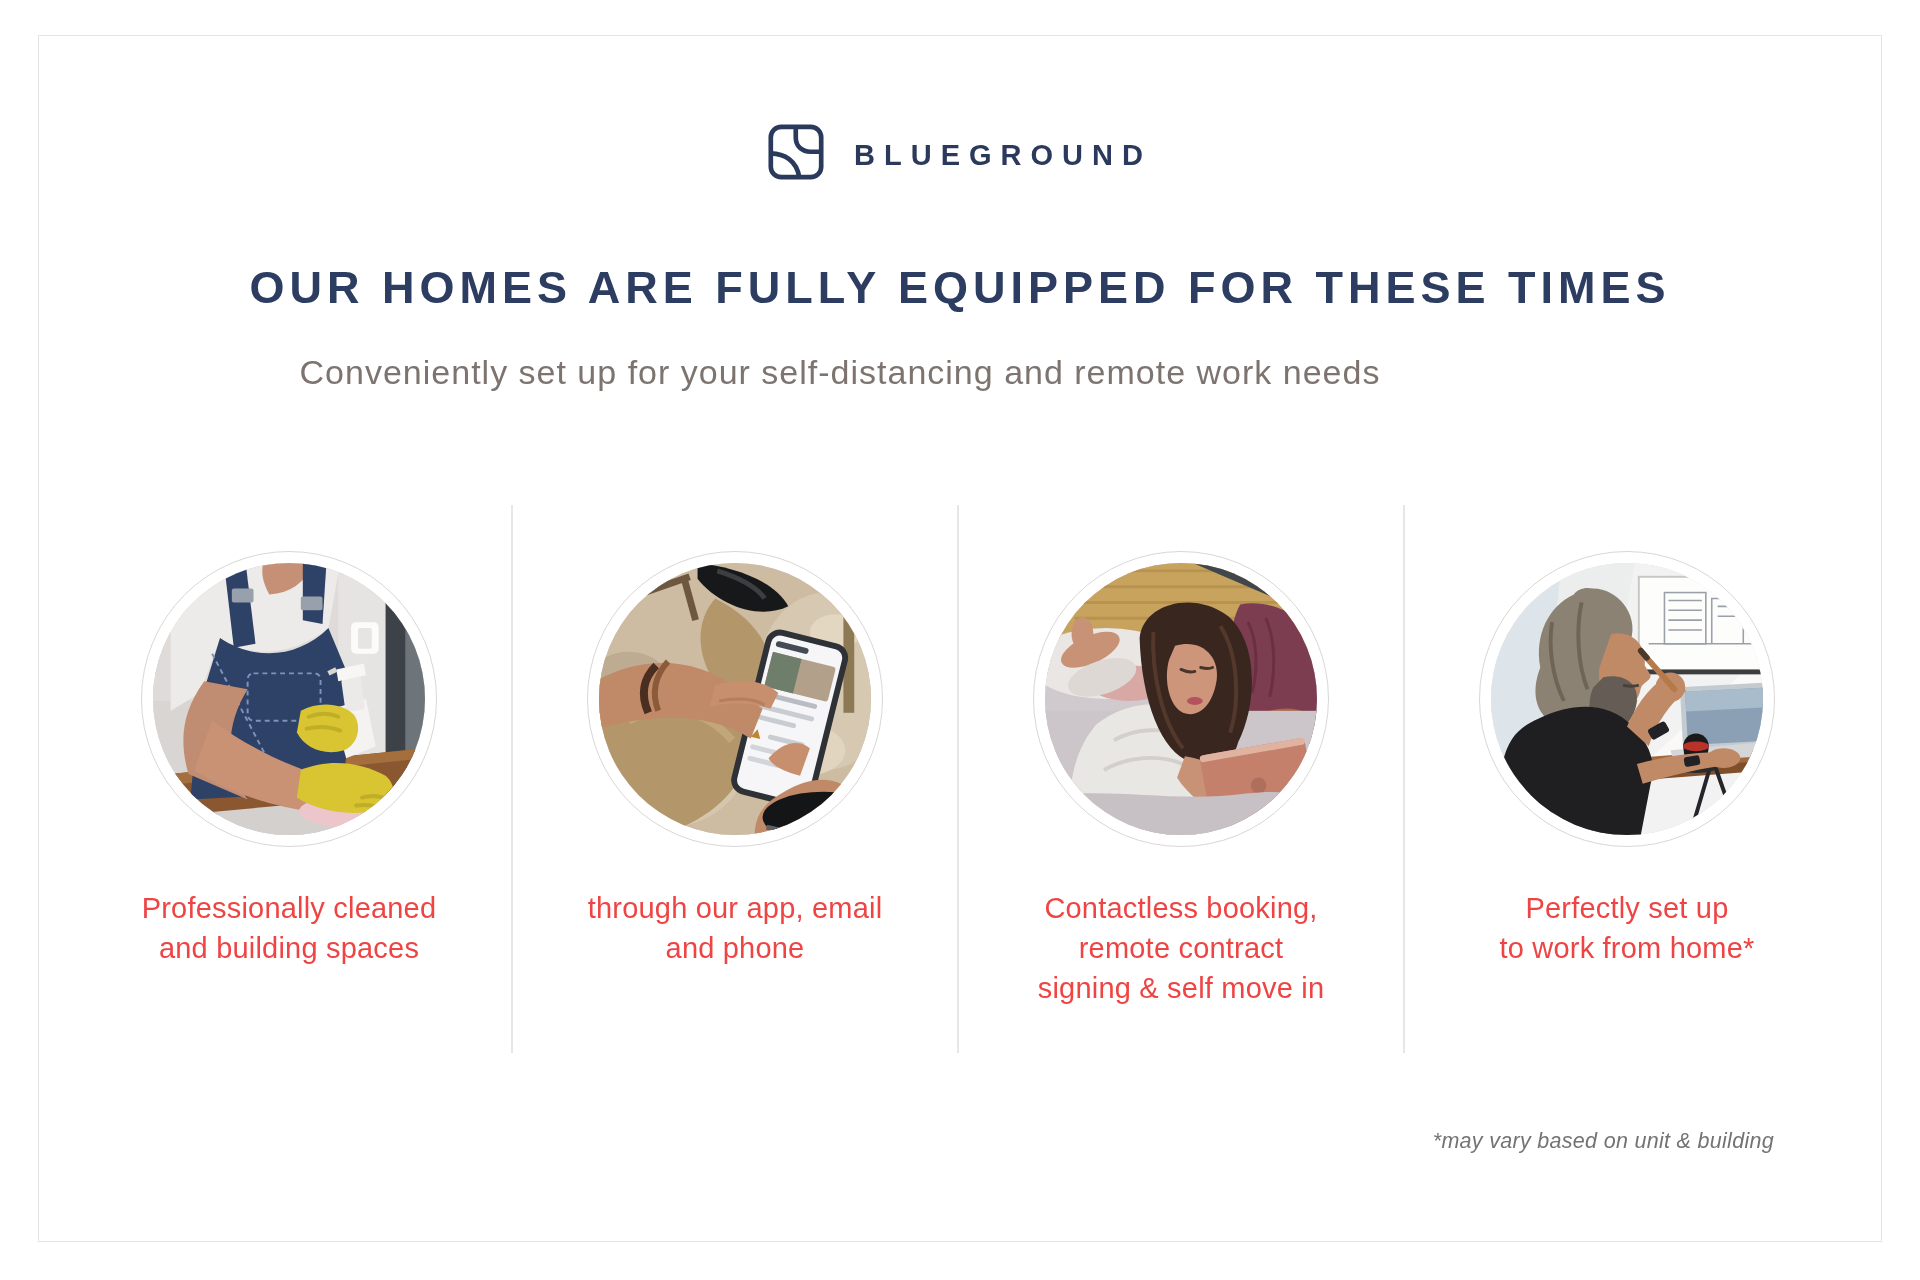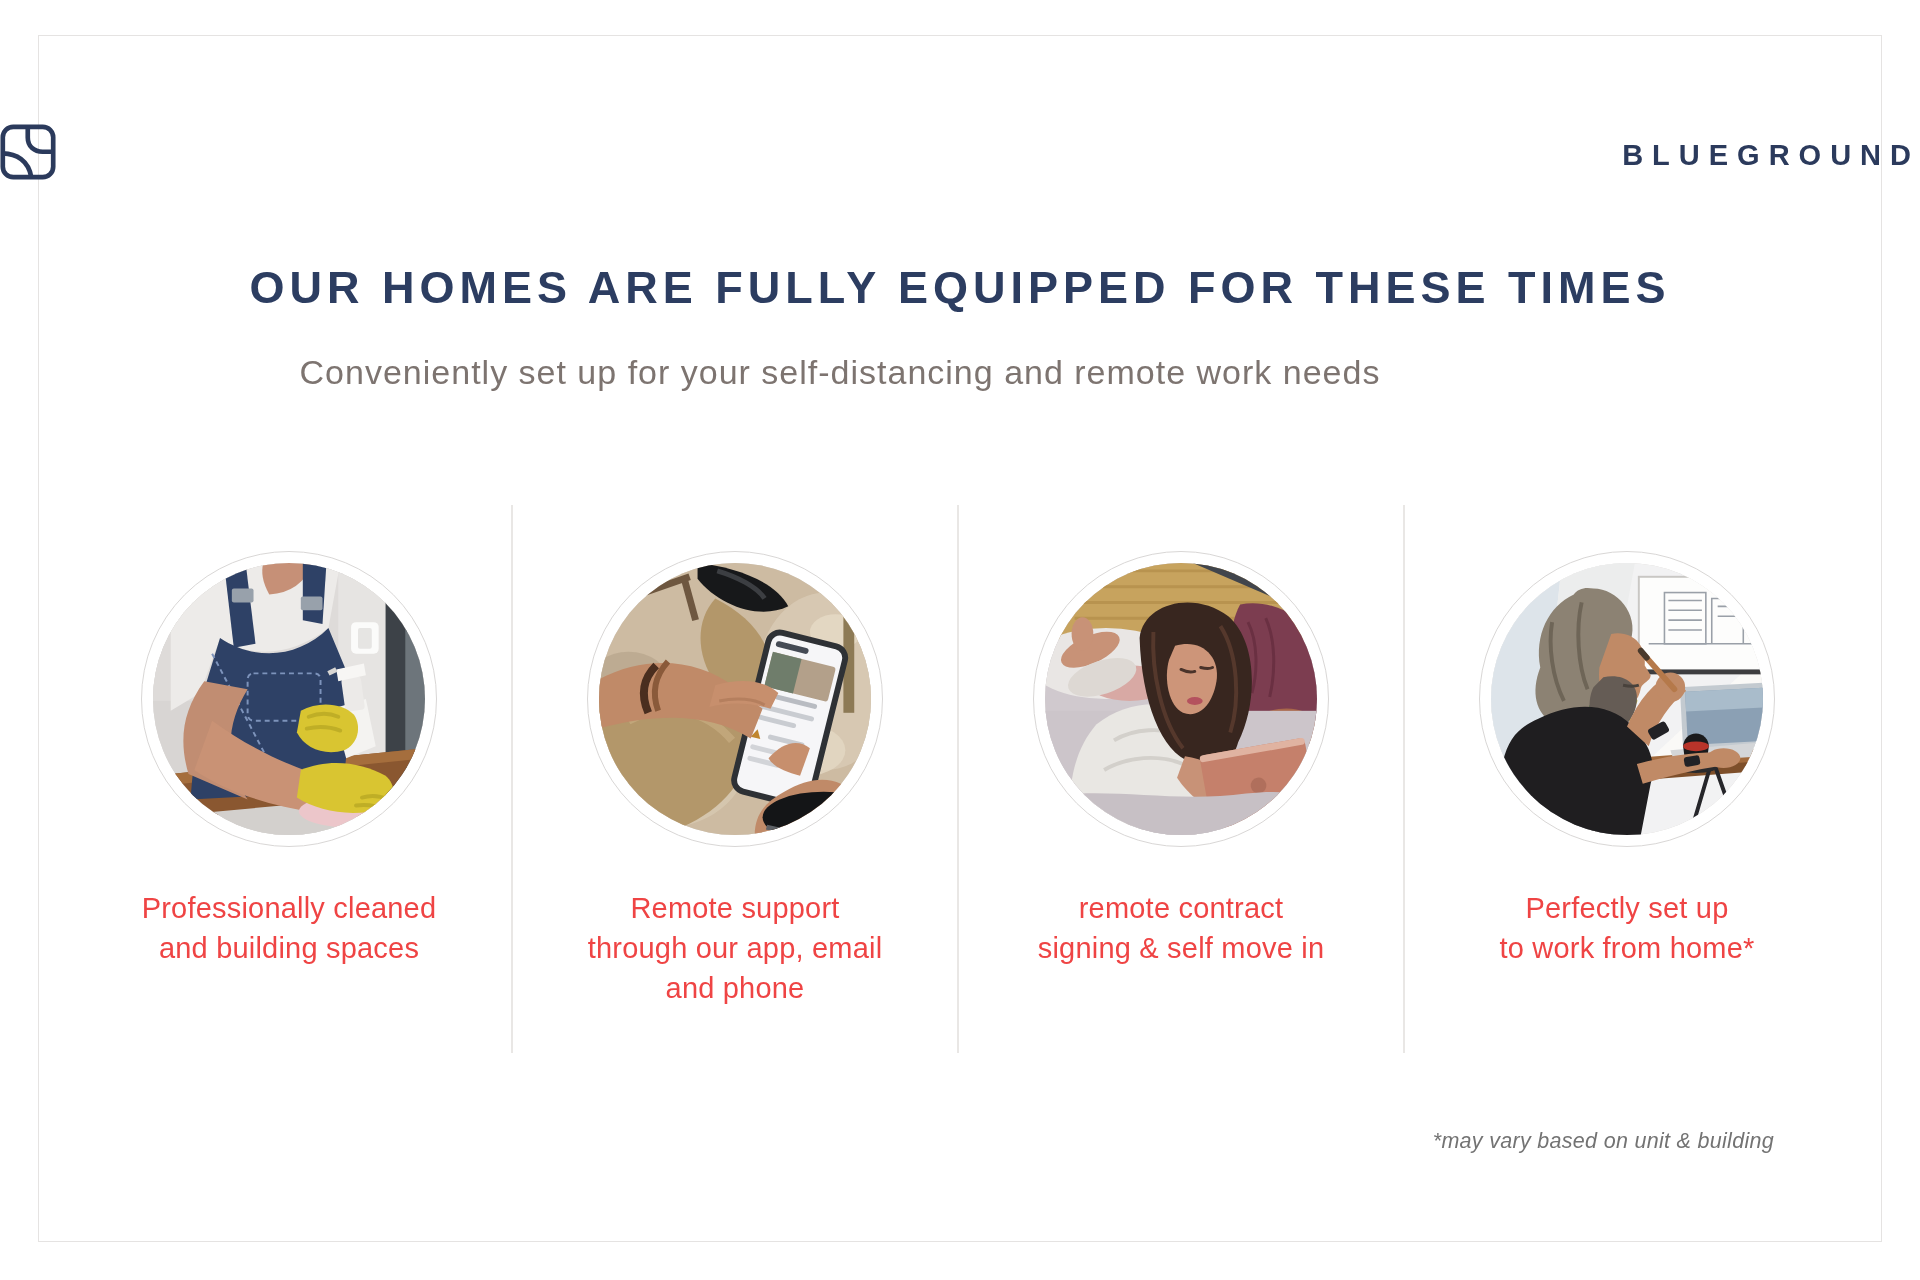--- a/index.html
+++ b/index.html
@@ -8,21 +8,21 @@
     font-family:"Liberation Sans","DejaVu Sans",sans-serif;
     overflow:hidden;
   }
   .card{
     position:absolute;left:38px;top:35px;right:38px;bottom:38px;
     border:1.5px solid #e5e3e2;background:#ffffff;
   }
   
   .logo-row{
     position:absolute;top:124px;left:0;width:1920px;
-    display:flex;justify-content:space-between;align-items:center;gap:21px;
+    display:flex;justify-content:center;align-items:center;gap:21px;
   }
   .logo-icon{width:56px;height:56px;display:block;}
   .logo-text{
     font-size:29px;font-weight:bold;color:#2b3a5c;letter-spacing:9px;
     text-indent:9px;line-height:1;padding-top:6px;
   }
   
   .page-title{
     position:absolute;top:262px;left:0;width:1920px;text-align:center;
     font-size:45px;font-weight:800;color:#2c3d61;letter-spacing:5px;line-height:1.15;
@@ -183,21 +183,20 @@
 
           <path d="M188 232 C218 214 246 216 262 238 C272 258 238 274 202 276 L158 276 C158 254 170 242 188 232 Z" fill="#c08a68"></path>
           <path d="M172 198 C186 182 202 178 214 188 L204 216 C190 212 178 208 172 198 Z" fill="#c78f6d"></path>
 
           <ellipse cx="228" cy="258" rx="62" ry="26" fill="#141517"></ellipse>
           <path d="M170 268 C200 276 250 276 272 266" stroke="#5e6166" stroke-width="5" fill="none"></path>
         </svg>
       </div>
     </div>
     <div class="caption">
-      <div>Remote support</div>
       <div>through our app, email</div>
       <div>and phone</div>
     </div>
   </div>
 
   <div class="feature-col">
     <div class="circle">
       <div class="photo">
         <svg viewBox="0 0 276 276">
           <rect width="276" height="276" fill="#d0c9ce"></rect>
@@ -236,20 +235,21 @@
             <rect x="162" y="186" width="108" height="76" rx="7" fill="#c5806b"></rect>
             <rect x="162" y="186" width="108" height="7" rx="3.5" fill="#e0b3a1"></rect>
             <circle cx="216" cy="226" r="8" fill="#b06f5c"></circle>
           </g>
 
           <path d="M0 238 C60 226 130 244 204 234 C240 230 262 234 276 240 L276 276 L0 276 Z" fill="#c7c0c5"></path>
         </svg>
       </div>
     </div>
     <div class="caption">
+      <div>Contactless booking,</div>
       <div>remote contract</div>
       <div>signing &amp; self move in</div>
     </div>
   </div>
 
   <div class="feature-col">
     <div class="circle">
       <div class="photo">
         <svg viewBox="0 0 276 276">
           <rect width="276" height="276" fill="#f2f2f3"></rect>

